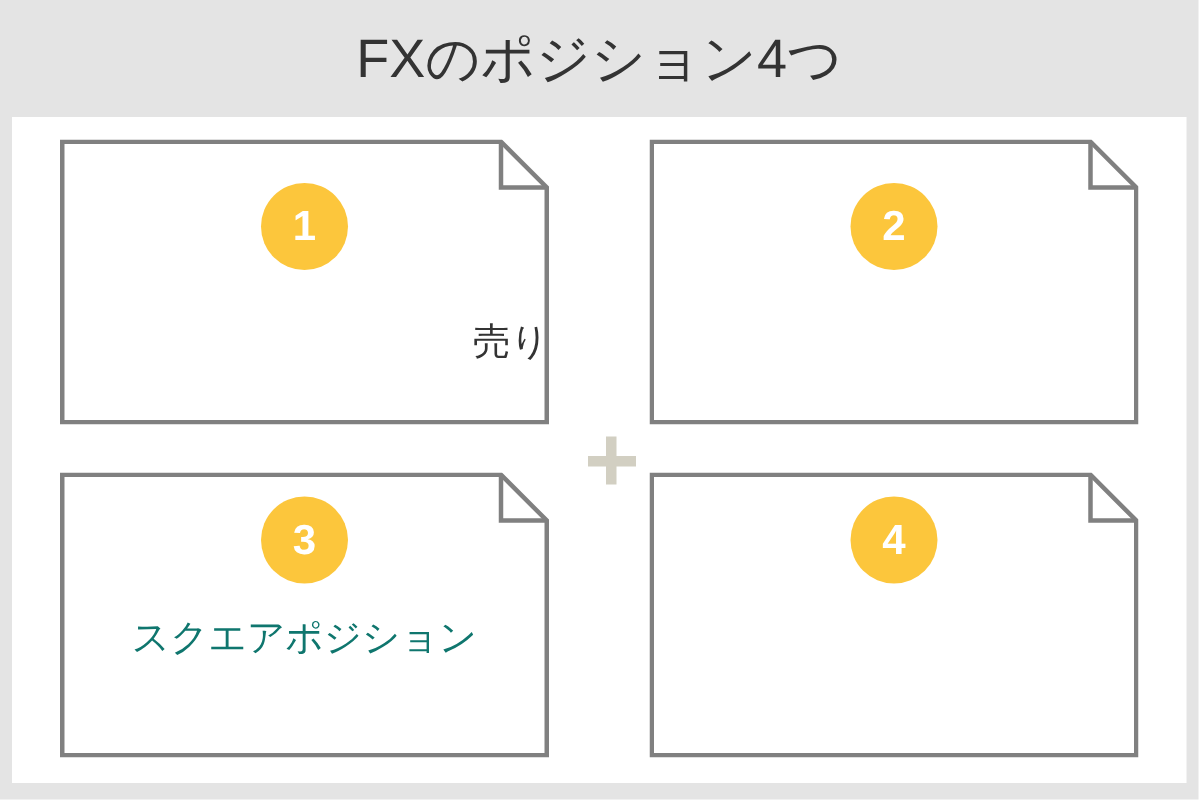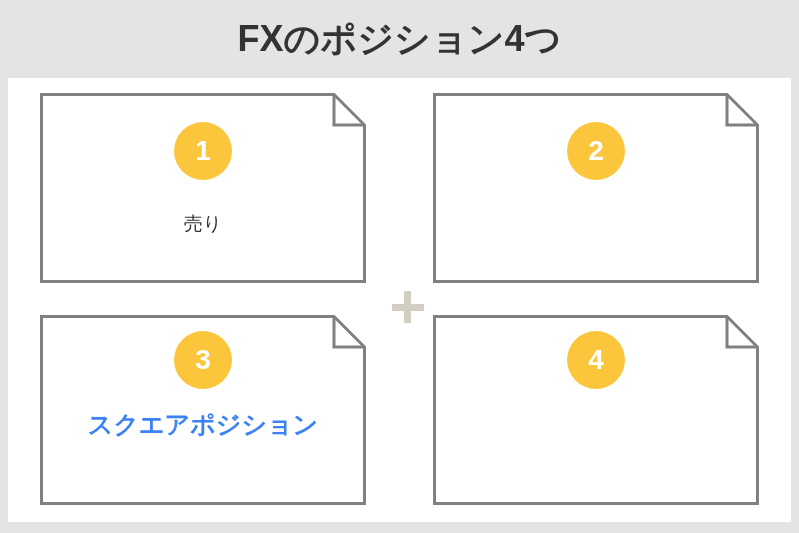--- a/index.html
+++ b/index.html
@@ -23,22 +23,22 @@
     left: 0;
     top: 14px;
     width: 799px;
     text-align: center;
     font-size: 36px;
     line-height: 50px;
     color: #333333;
     letter-spacing: 0px;
     white-space: nowrap;
   }
-  #page-title .t-latin { font-weight: 700; }
-  #page-title .t-jp { font-weight: 700; text-align: center; }
+  #page-title .t-latin { font-weight: 400; }
+  #page-title .t-jp { font-weight: 400; text-align: center; }
 
   #panel {
     position: absolute;
     left: 8px;
     top: 78px;
     width: 783px;
     height: 444px;
     background: #ffffff;
   }
 
@@ -80,28 +80,29 @@
   }
 
   .card-label {
     position: absolute;
     left: 0;
     width: 100%;
     text-align: center;
     white-space: nowrap;
   }
   .card-label.regular {
-    font-size: 19px;
+    font-size: 25px;
     font-weight: 400;
     color: #333333;
+    text-align: right;
   }
   .card-label.bold {
     font-size: 25px;
-    font-weight: 700;
-    color: #3b82f6;
+    font-weight: 400;
+    color: #0f766e;
   }
 
   
   .row1 .badge { top: 29px; }
   .row1 .card-label { top: 118px; }
 
   
   .row2 .badge { top: 16px; }
   .row2 .card-label { top: 93px; }
 

